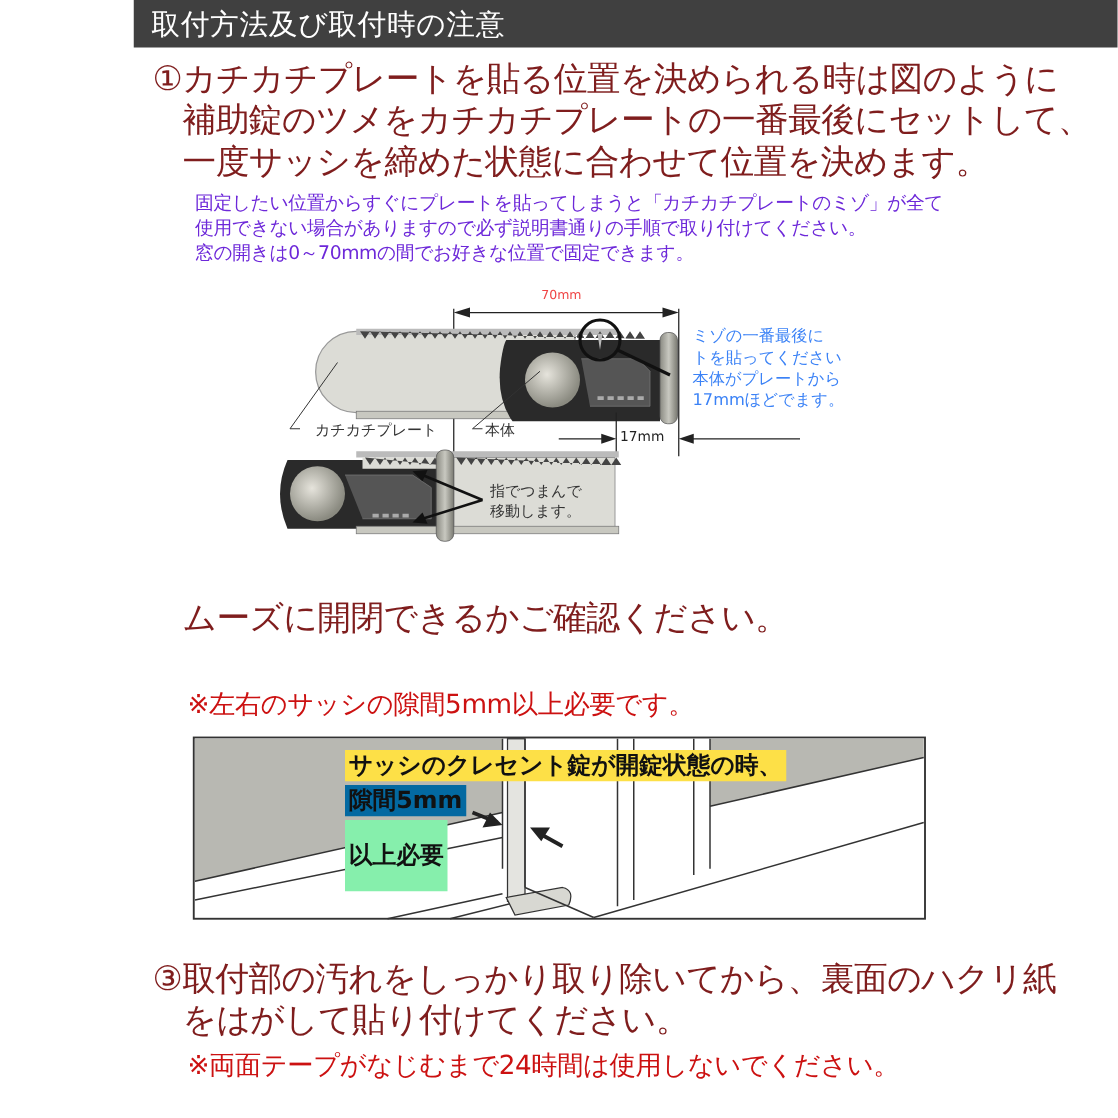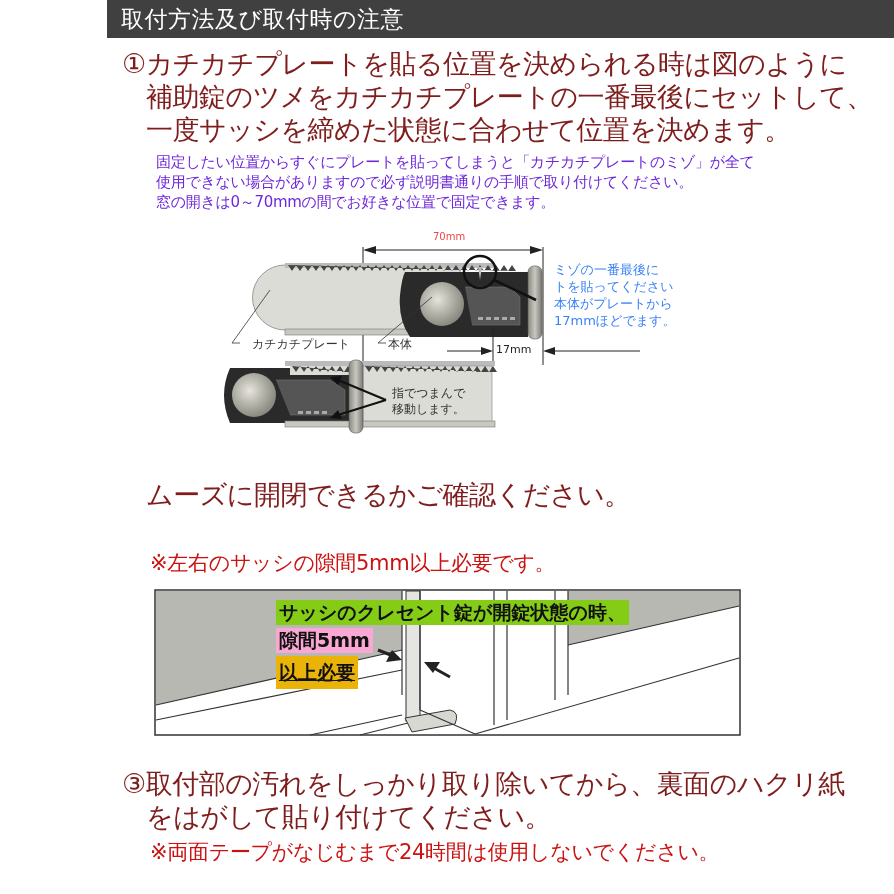--- a/index.html
+++ b/index.html
@@ -167,22 +167,22 @@
     <line x1="418" y1="11" x2="418" y2="115" stroke="#333" stroke-width="1.2"></line>
 
     <path d="M255,138 L300,130 Q310,132 305,144 L262,152 Z" fill="#d8d8d2" stroke="#333" stroke-width="1"></path>
     <line x1="270" y1="130" x2="325" y2="154" stroke="#333" stroke-width="1.2"></line>
 
     <line x1="228" y1="70" x2="248" y2="78" stroke="#222" stroke-width="3"></line>
     <polygon points="252,80 236,82 242,70" fill="#222"></polygon>
     <line x1="300" y1="97" x2="282" y2="87" stroke="#222" stroke-width="3"></line>
     <polygon points="274,82 290,82 283,93" fill="#222"></polygon>
   </svg>
-  <div class="abs sash-label" style="left:126px; top:20px; background:#84cc16; padding:0 3px;">サッシのクレセント錠が開錠状態の時、</div>
-  <div class="abs sash-label" style="left:126px; top:48px; background:#f9a8d4; padding:0 3px;text-align:right;">隙間5mm</div>
-  <div class="abs sash-label" style="left:126px; top:76px; background:#eab308; padding:4px 3px;text-decoration:underline;">以上必要</div>
+  <div class="abs sash-label" style="left:126px; top:20px; background:#fde047; padding:0 3px;">サッシのクレセント錠が開錠状態の時、</div>
+  <div class="abs sash-label" style="left:126px; top:48px; background:#0369a1; padding:0 3px;text-align:right;">隙間5mm</div>
+  <div class="abs sash-label" style="left:126px; top:76px; background:#86efac; padding:16px 3px;">以上必要</div>
 </div>
 
 <div class="abs step" style="top:767px;">
   <span style="display:block;">③取付部の汚れをしっかり取り除いてから、裏面のハクリ紙</span>
   <span class="cont">をはがして貼り付けてください。</span>
 </div>
 <div class="abs red-note" style="top:838px;">※両面テープがなじむまで24時間は使用しないでください。</div>
 
 </body></html>

